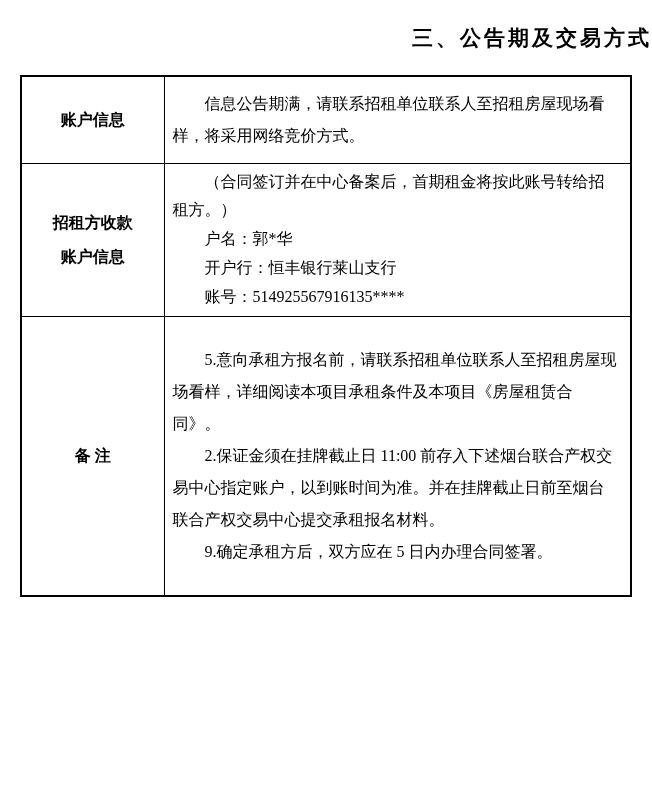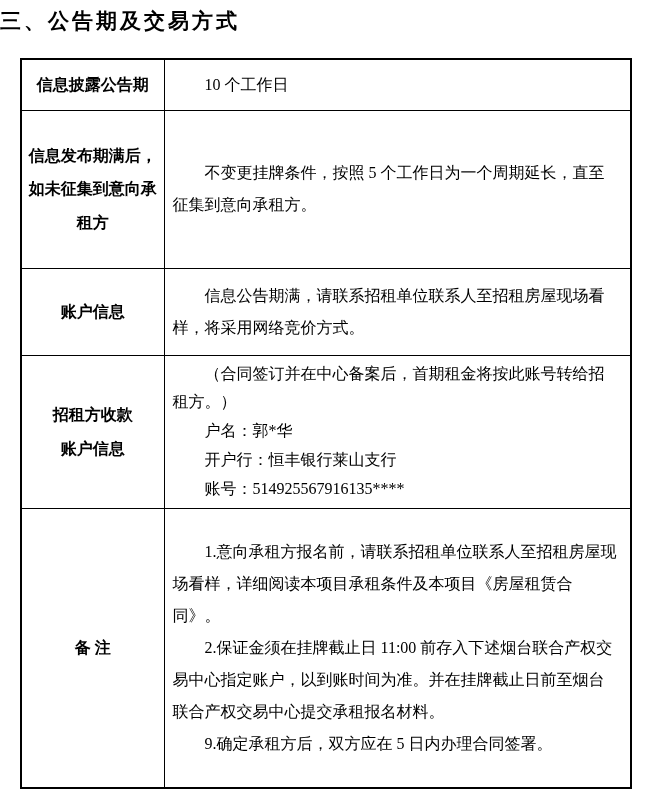--- a/index.html
+++ b/index.html
@@ -8,26 +8,27 @@
     background: #ffffff;
   }
   body {
     width: 652px;
     height: 806px;
     color: #000000;
     font-family: "Liberation Serif", "DejaVu Serif", serif;
     overflow: hidden;
   }
   .page-title {
-    text-align: left;
+    text-align: right;
     font-weight: bold;
     font-size: 21px;
     letter-spacing: 3px;
-    padding-top: 9px;
+    padding-top: 26px;
     line-height: 1.2;
+    margin-left: 12px;
   }
   table.doc-table {
     border-collapse: collapse;
     table-layout: fixed;
     width: 610px;
     margin: 24px 0 0 20px;
     border: 2px solid #000000;
   }
   td {
     border: 1px solid #000000;
@@ -62,52 +63,38 @@
 <body>
 
 <div class="page-title">三、公告期及交易方式</div>
 
 <table class="doc-table">
   <colgroup>
     <col style="width:143px">
     <col style="width:467px">
   </colgroup>
   <tbody>
-    <tr class="r1">
-      <td class="label-cell">信息披露公告期</td>
-      <td class="content-cell">
-        <p>10 个工作日</p>
-      </td>
-    </tr>
-    <tr class="r2">
-      <td class="label-cell">信息发布期满后，
-如未征集到意向承
-租方</td>
-      <td class="content-cell">
-        <p>不变更挂牌条件，按照 5 个工作日为一个周期延长，直至征集到意向承租方。</p>
-      </td>
-    </tr>
     <tr class="r3">
       <td class="label-cell">账户信息</td>
       <td class="content-cell">
         <p>信息公告期满，请联系招租单位联系人至招租房屋现场看样，将采用网络竞价方式。</p>
       </td>
     </tr>
     <tr class="r4">
       <td class="label-cell">招租方收款
 账户信息</td>
       <td class="content-cell">
         <p>（合同签订并在中心备案后，首期租金将按此账号转给招租方。）</p>
         <p>户名：郭*华</p>
         <p>开户行：恒丰银行莱山支行</p>
         <p>账号：514925567916135****</p>
       </td>
     </tr>
     <tr class="r5">
       <td class="label-cell">备 注</td>
       <td class="content-cell">
-        <p>1.意向承租方报名前，请联系招租单位联系人至招租房屋现场看样，详细阅读本项目承租条件及本项目《房屋租赁合同》。</p>
+        <p>5.意向承租方报名前，请联系招租单位联系人至招租房屋现场看样，详细阅读本项目承租条件及本项目《房屋租赁合同》。</p>
         <p>2.保证金须在挂牌截止日 11:00 前存入下述烟台联合产权交易中心指定账户，以到账时间为准。并在挂牌截止日前至烟台联合产权交易中心提交承租报名材料。</p>
         <p>9.确定承租方后，双方应在 5 日内办理合同签署。</p>
       </td>
     </tr>
   </tbody>
 </table>
 
 </body></html>

